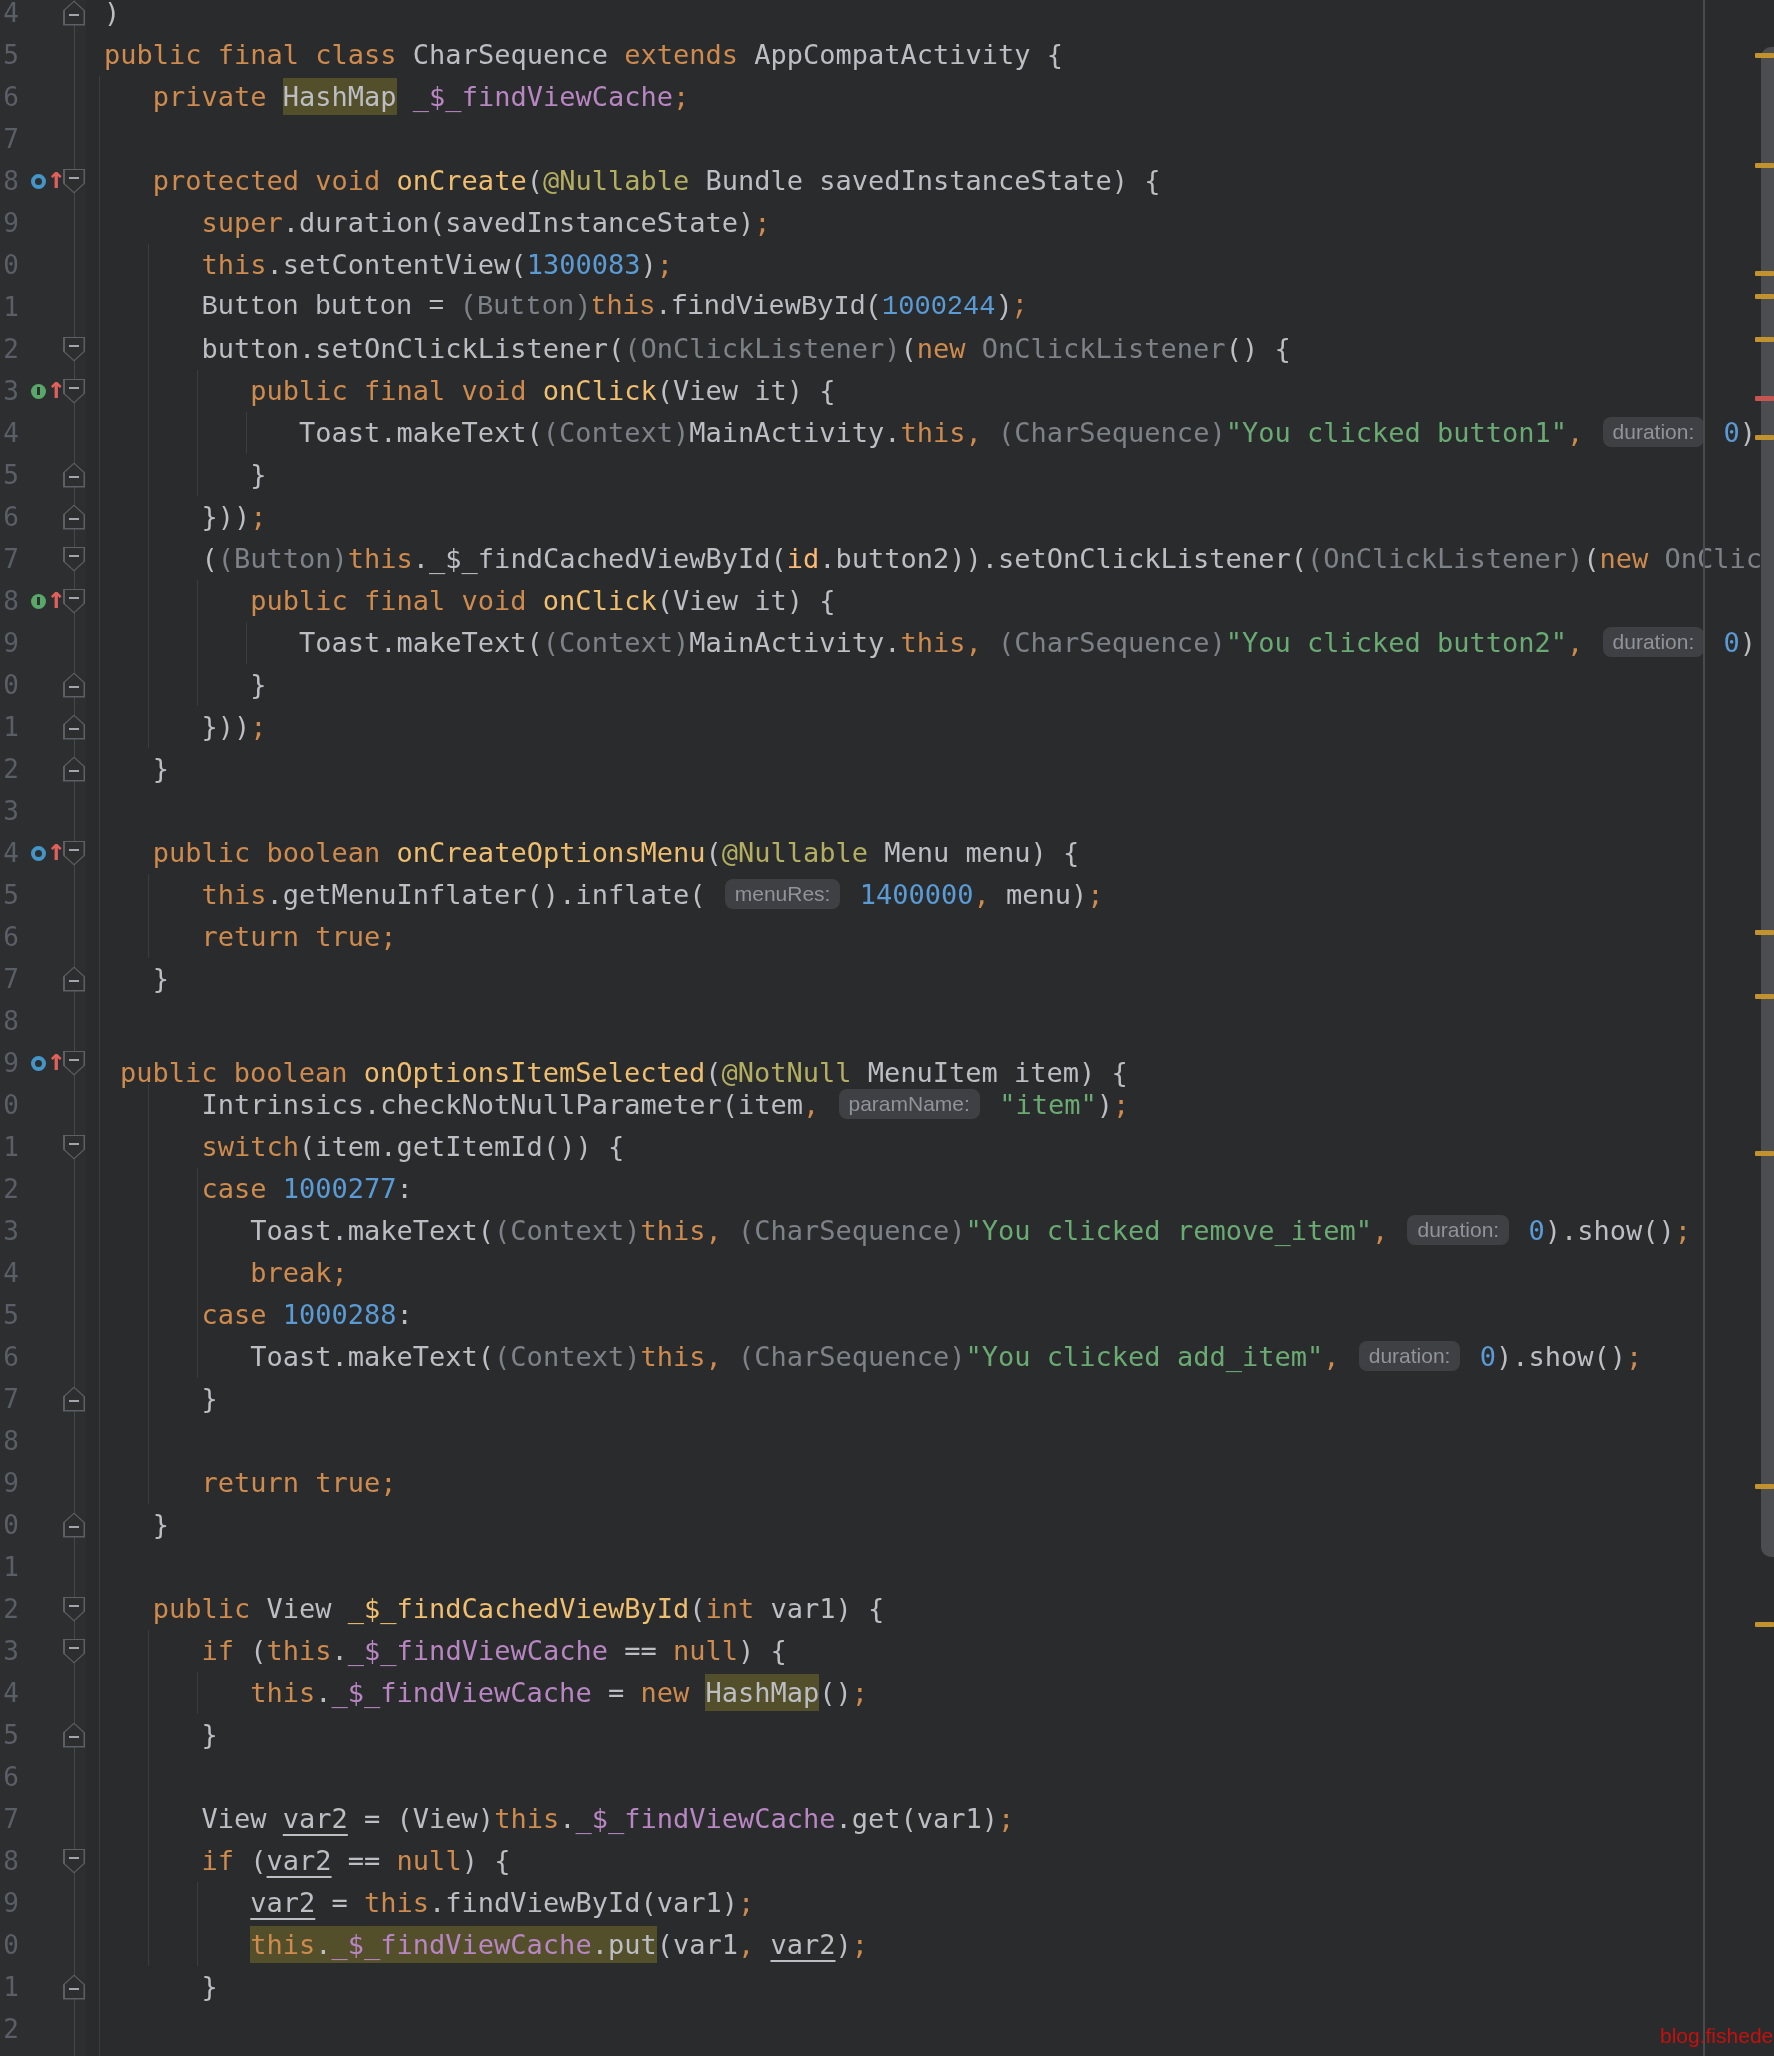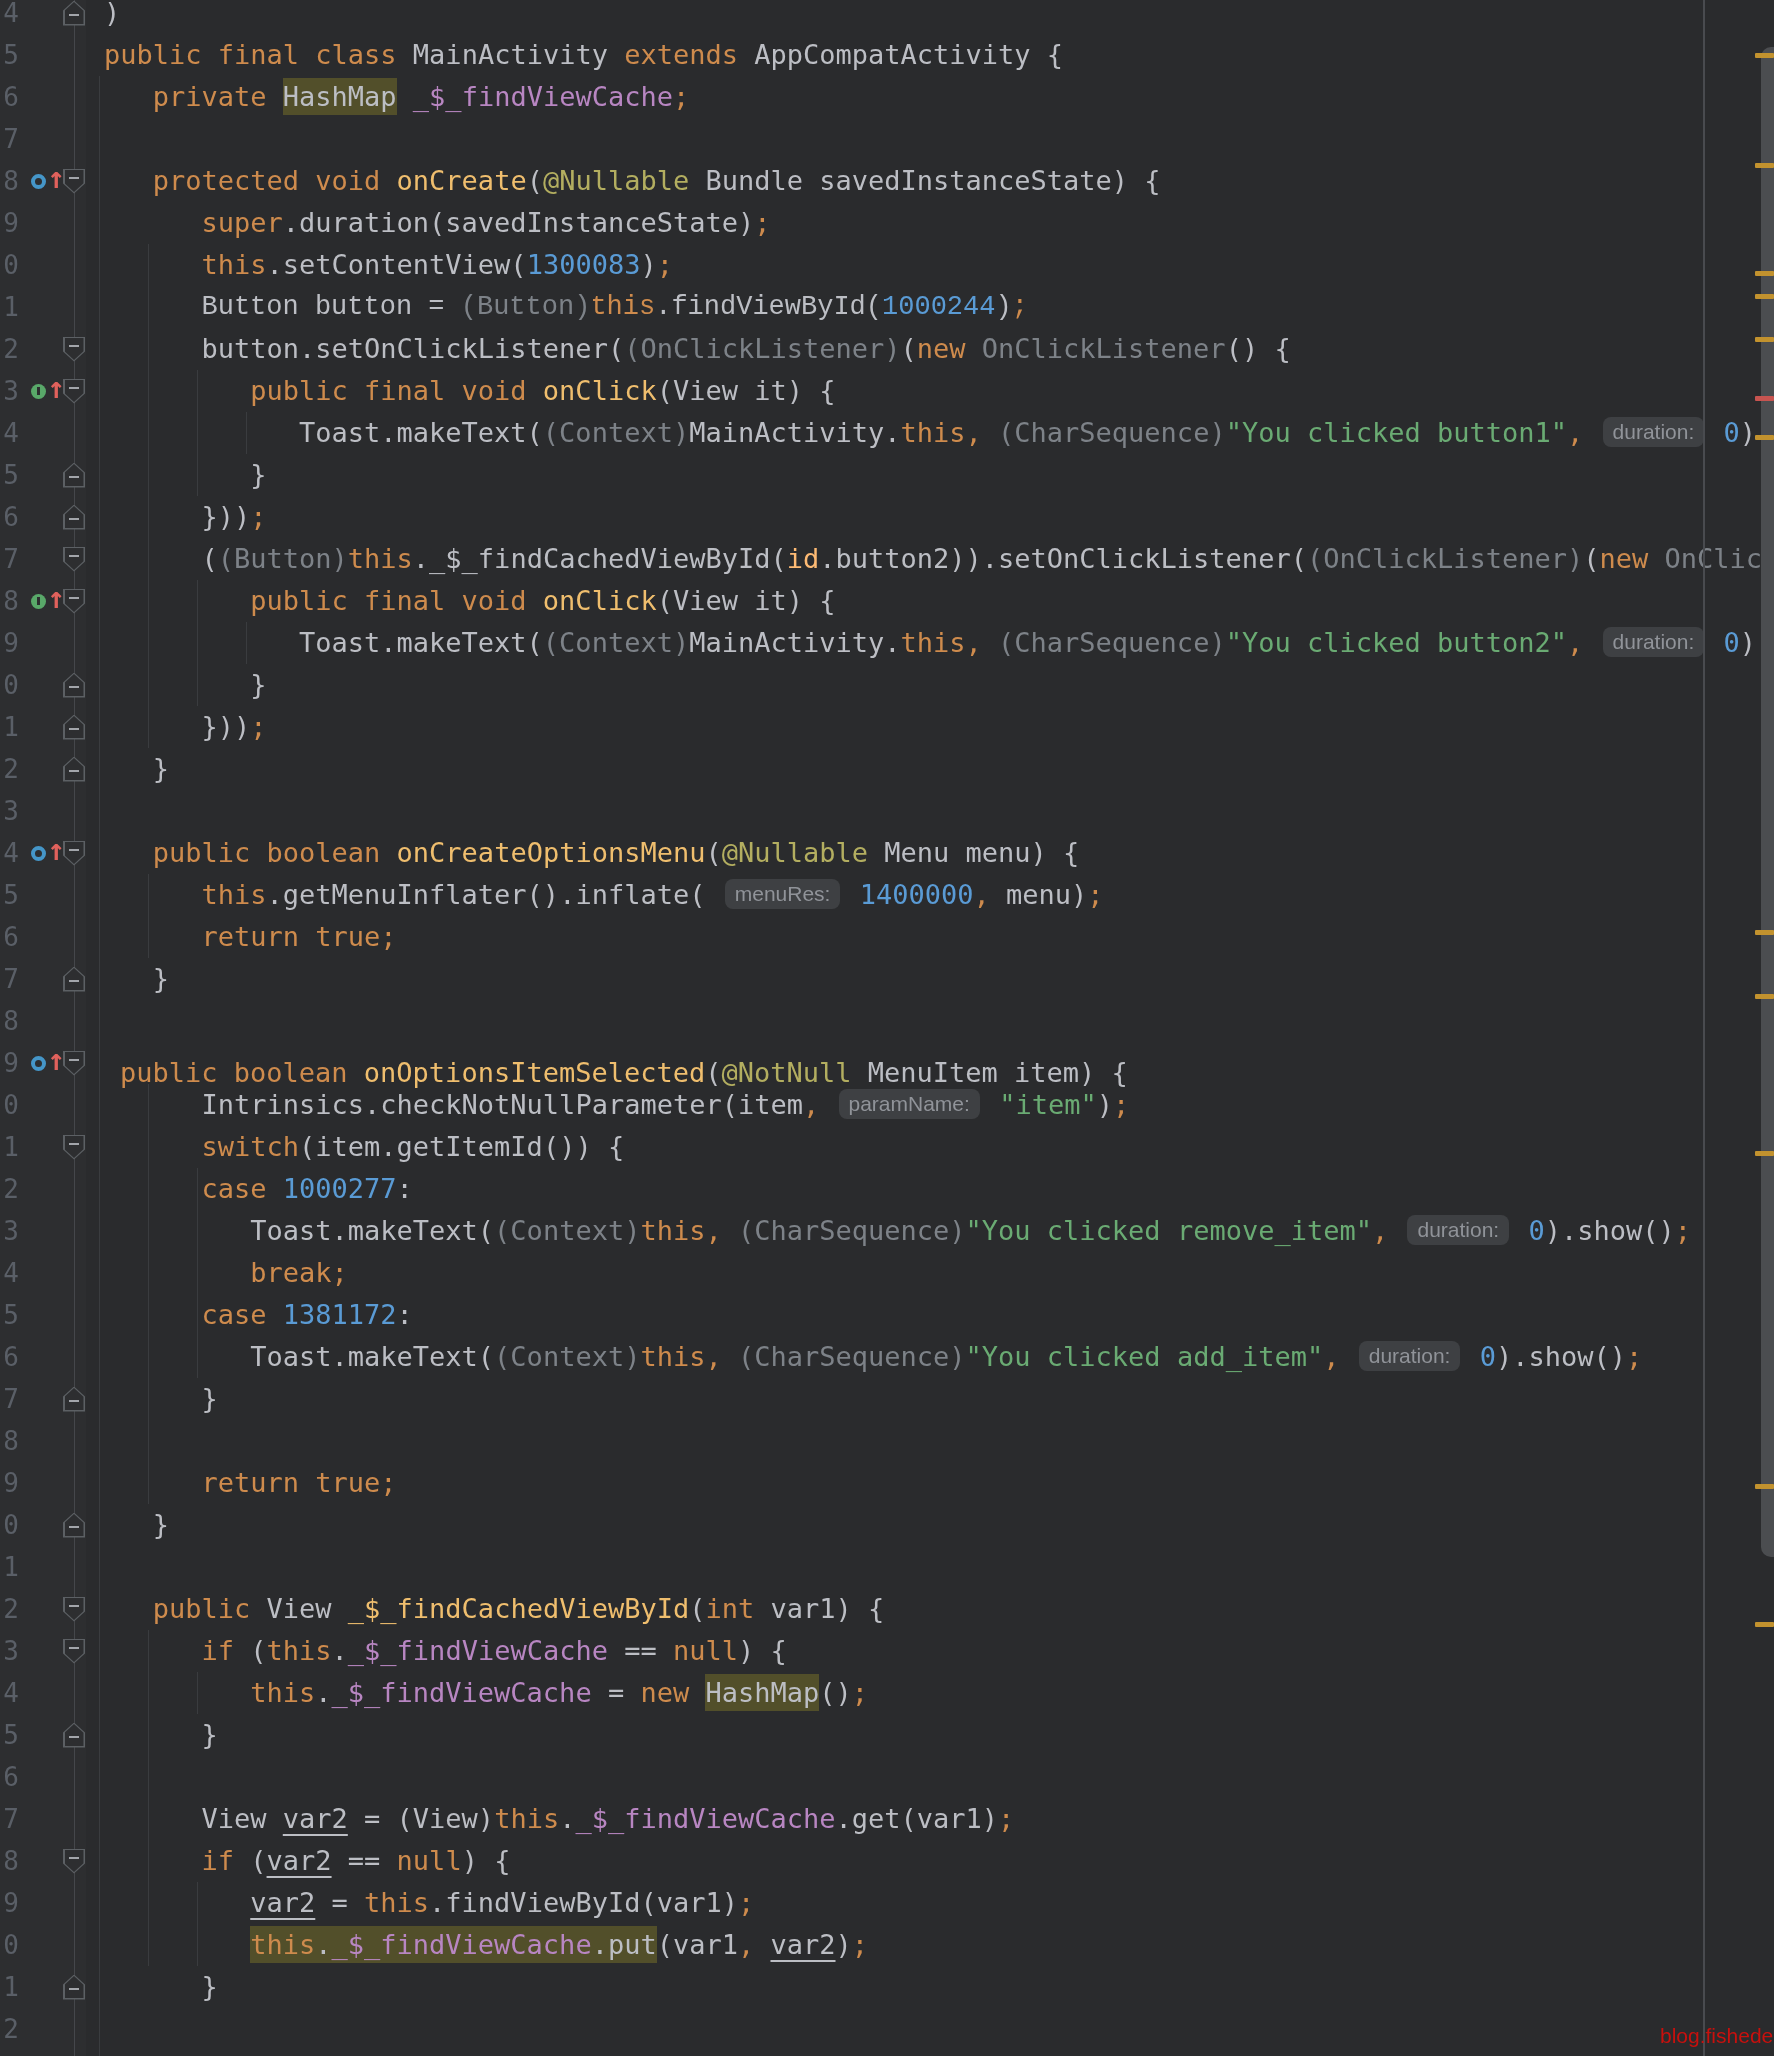--- a/index.html
+++ b/index.html
@@ -265,21 +265,21 @@
       <div class="lnum" style="top: 1966px;">1</div>
       <div class="fold fold-up" style="top: 1974.5px;">
         <div class="outer"></div>
         <div class="inner"></div>
         <div class="minus"></div>
       </div>
       <div class="lnum" style="top: 2008px;">2</div>
     </div>
   <div id="code-area">
       <div class="code-line" style="top: -8px; padding-left: 104px;"><span class="tk c-d">)</span></div>
-      <div class="code-line" style="top: 34px; padding-left: 104px;"><span class="tk c-k">public final class </span><span class="tk c-d">MainActivity </span><span class="tk c-k">extends </span><span class="tk c-d">AppCompatActivity {</span></div>
+      <div class="code-line" style="top: 34px; padding-left: 104px;"><span class="tk c-k">public final class </span><span class="tk c-d">CharSequence </span><span class="tk c-k">extends </span><span class="tk c-d">AppCompatActivity {</span></div>
       <div class="code-line" style="top: 76px; padding-left: 152.75px;"><span class="tk c-k">private </span><span class="tk c-d c-hl">HashMap</span><span class="tk c-d"> </span><span class="tk c-f">_$_findViewCache</span><span class="tk c-k">;</span></div>
       <div class="code-line" style="top: 118px; padding-left: 104px;"></div>
       <div class="code-line" style="top: 160px; padding-left: 152.75px;"><span class="tk c-k">protected void </span><span class="tk c-y">onCreate</span><span class="tk c-d">(</span><span class="tk c-a">@Nullable</span><span class="tk c-d"> Bundle savedInstanceState) {</span></div>
       <div class="code-line" style="top: 202px; padding-left: 201.5px;"><span class="tk c-k">super</span><span class="tk c-d">.duration(savedInstanceState)</span><span class="tk c-k">;</span></div>
       <div class="code-line" style="top: 244px; padding-left: 201.5px;"><span class="tk c-k">this</span><span class="tk c-d">.setContentView(</span><span class="tk c-n">1300083</span><span class="tk c-d">)</span><span class="tk c-k">;</span></div>
       <div class="code-line" style="top: 286px; padding-left: 201.5px; font-family: Liberation Mono, monospace;"><span class="tk c-d">Button button = </span><span class="tk c-g">(Button)</span><span class="tk c-k">this</span><span class="tk c-d">.findViewById(</span><span class="tk c-n">1000244</span><span class="tk c-d">)</span><span class="tk c-k">;</span></div>
       <div class="code-line" style="top: 328px; padding-left: 201.5px;"><span class="tk c-d">button.setOnClickListener(</span><span class="tk c-g">(OnClickListener)</span><span class="tk c-d">(</span><span class="tk c-k">new </span><span class="tk c-g">OnClickListener</span><span class="tk c-d">() {</span></div>
       <div class="code-line" style="top: 370px; padding-left: 250.25px;"><span class="tk c-k">public final void </span><span class="tk c-y">onClick</span><span class="tk c-d">(View it) {</span></div>
       <div class="code-line" style="top: 412px; padding-left: 299px;"><span class="tk c-d">Toast.</span><span class="tk c-di">makeText</span><span class="tk c-d">(</span><span class="tk c-g">(Context)</span><span class="tk c-d">MainActivity.</span><span class="tk c-k">this</span><span class="tk c-k">,</span><span class="tk c-d"> </span><span class="tk c-g">(CharSequence)</span><span class="tk c-s">"You clicked button1"</span><span class="tk c-k">,</span><span class="tk c-d"> </span><span class="tk c-p">duration:</span><span class="tk c-d"> </span><span class="tk c-n">0</span><span class="tk c-d">).show()</span></div>
       <div class="code-line" style="top: 454px; padding-left: 250.25px;"><span class="tk c-d">}</span></div>
@@ -295,21 +295,21 @@
       <div class="code-line" style="top: 874px; padding-left: 201.5px;"><span class="tk c-k">this</span><span class="tk c-d">.getMenuInflater().inflate(</span><span class="tk c-d"> </span><span class="tk c-p">menuRes:</span><span class="tk c-d"> </span><span class="tk c-n">1400000</span><span class="tk c-k">,</span><span class="tk c-d"> menu)</span><span class="tk c-k">;</span></div>
       <div class="code-line" style="top: 916px; padding-left: 201.5px;"><span class="tk c-k">return true;</span></div>
       <div class="code-line" style="top: 958px; padding-left: 152.75px;"><span class="tk c-d">}</span></div>
       <div class="code-line" style="top: 1000px; padding-left: 104px;"></div>
       <div class="code-line" style="top: 1052px; padding-left: 120px;"><span class="tk c-k">public boolean </span><span class="tk c-y">onOptionsItemSelected</span><span class="tk c-d">(</span><span class="tk c-a">@NotNull</span><span class="tk c-d"> MenuItem item) {</span></div>
       <div class="code-line" style="top: 1084px; padding-left: 201.5px;"><span class="tk c-d">Intrinsics.</span><span class="tk c-di">checkNotNullParameter</span><span class="tk c-d">(item</span><span class="tk c-k">,</span><span class="tk c-d"> </span><span class="tk c-p">paramName:</span><span class="tk c-d"> </span><span class="tk c-s">"item"</span><span class="tk c-d">)</span><span class="tk c-k">;</span></div>
       <div class="code-line" style="top: 1126px; padding-left: 201.5px;"><span class="tk c-k">switch</span><span class="tk c-d">(item.getItemId()) {</span></div>
       <div class="code-line" style="top: 1168px; padding-left: 201.5px;"><span class="tk c-k">case </span><span class="tk c-n">1000277</span><span class="tk c-d">:</span></div>
       <div class="code-line" style="top: 1210px; padding-left: 250.25px;"><span class="tk c-d">Toast.</span><span class="tk c-di">makeText</span><span class="tk c-d">(</span><span class="tk c-g">(Context)</span><span class="tk c-k">this</span><span class="tk c-k">,</span><span class="tk c-d"> </span><span class="tk c-g">(CharSequence)</span><span class="tk c-s">"You clicked remove_item"</span><span class="tk c-k">,</span><span class="tk c-d"> </span><span class="tk c-p">duration:</span><span class="tk c-d"> </span><span class="tk c-n">0</span><span class="tk c-d">).show()</span><span class="tk c-k">;</span></div>
       <div class="code-line" style="top: 1252px; padding-left: 250.25px;"><span class="tk c-k">break;</span></div>
-      <div class="code-line" style="top: 1294px; padding-left: 201.5px;"><span class="tk c-k">case </span><span class="tk c-n">1381172</span><span class="tk c-d">:</span></div>
+      <div class="code-line" style="top: 1294px; padding-left: 201.5px;"><span class="tk c-k">case </span><span class="tk c-n">1000288</span><span class="tk c-d">:</span></div>
       <div class="code-line" style="top: 1336px; padding-left: 250.25px;"><span class="tk c-d">Toast.</span><span class="tk c-di">makeText</span><span class="tk c-d">(</span><span class="tk c-g">(Context)</span><span class="tk c-k">this</span><span class="tk c-k">,</span><span class="tk c-d"> </span><span class="tk c-g">(CharSequence)</span><span class="tk c-s">"You clicked add_item"</span><span class="tk c-k">,</span><span class="tk c-d"> </span><span class="tk c-p">duration:</span><span class="tk c-d"> </span><span class="tk c-n">0</span><span class="tk c-d">).show()</span><span class="tk c-k">;</span></div>
       <div class="code-line" style="top: 1378px; padding-left: 201.5px;"><span class="tk c-d">}</span></div>
       <div class="code-line" style="top: 1420px; padding-left: 104px;"></div>
       <div class="code-line" style="top: 1462px; padding-left: 201.5px;"><span class="tk c-k">return true;</span></div>
       <div class="code-line" style="top: 1504px; padding-left: 152.75px;"><span class="tk c-d">}</span></div>
       <div class="code-line" style="top: 1546px; padding-left: 104px;"></div>
       <div class="code-line" style="top: 1588px; padding-left: 152.75px;"><span class="tk c-k">public </span><span class="tk c-d">View </span><span class="tk c-y">_$_findCachedViewById</span><span class="tk c-d">(</span><span class="tk c-k">int</span><span class="tk c-d"> var1) {</span></div>
       <div class="code-line" style="top: 1630px; padding-left: 201.5px;"><span class="tk c-k">if </span><span class="tk c-d">(</span><span class="tk c-k">this</span><span class="tk c-d">.</span><span class="tk c-f">_$_findViewCache</span><span class="tk c-d"> == </span><span class="tk c-k">null</span><span class="tk c-d">) {</span></div>
       <div class="code-line" style="top: 1672px; padding-left: 250.25px;"><span class="tk c-k">this</span><span class="tk c-d">.</span><span class="tk c-f">_$_findViewCache</span><span class="tk c-d"> = </span><span class="tk c-k">new </span><span class="tk c-d c-hl">HashMap</span><span class="tk c-d">()</span><span class="tk c-k">;</span></div>
       <div class="code-line" style="top: 1714px; padding-left: 201.5px;"><span class="tk c-d">}</span></div>

